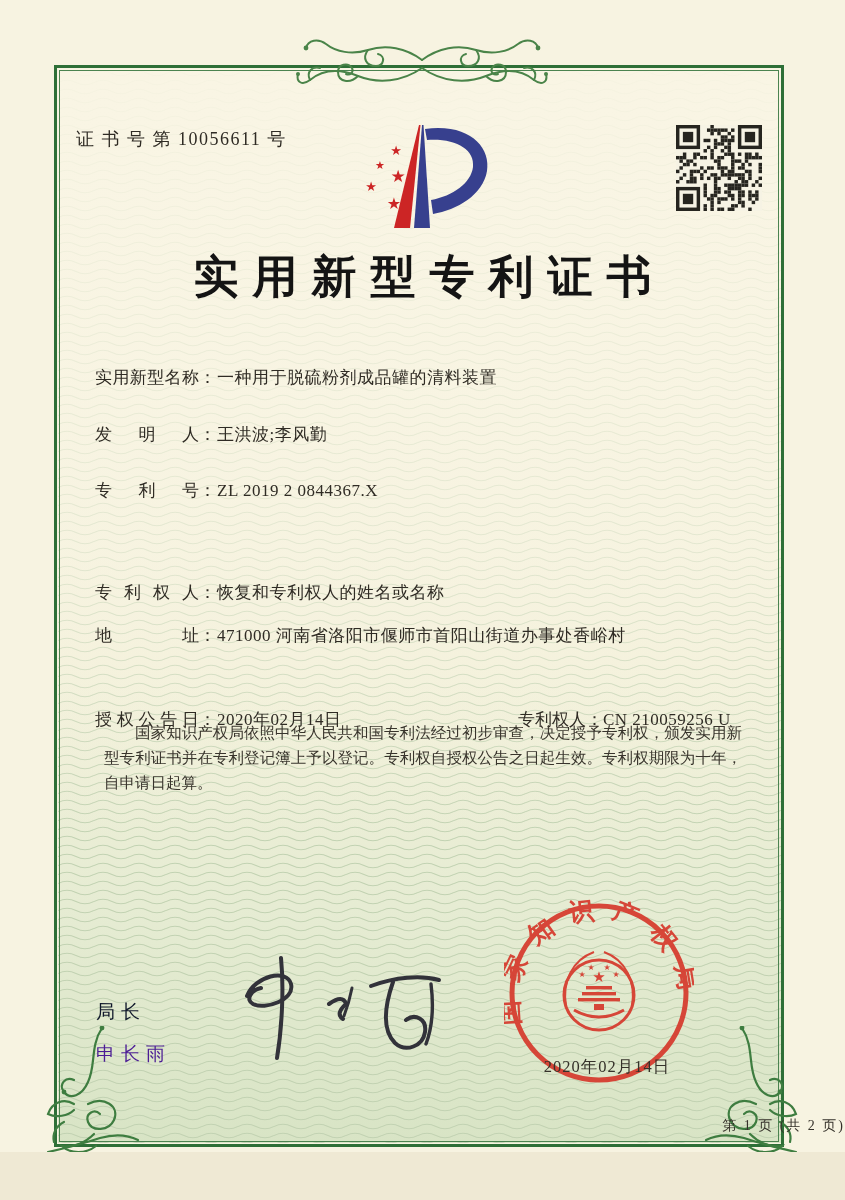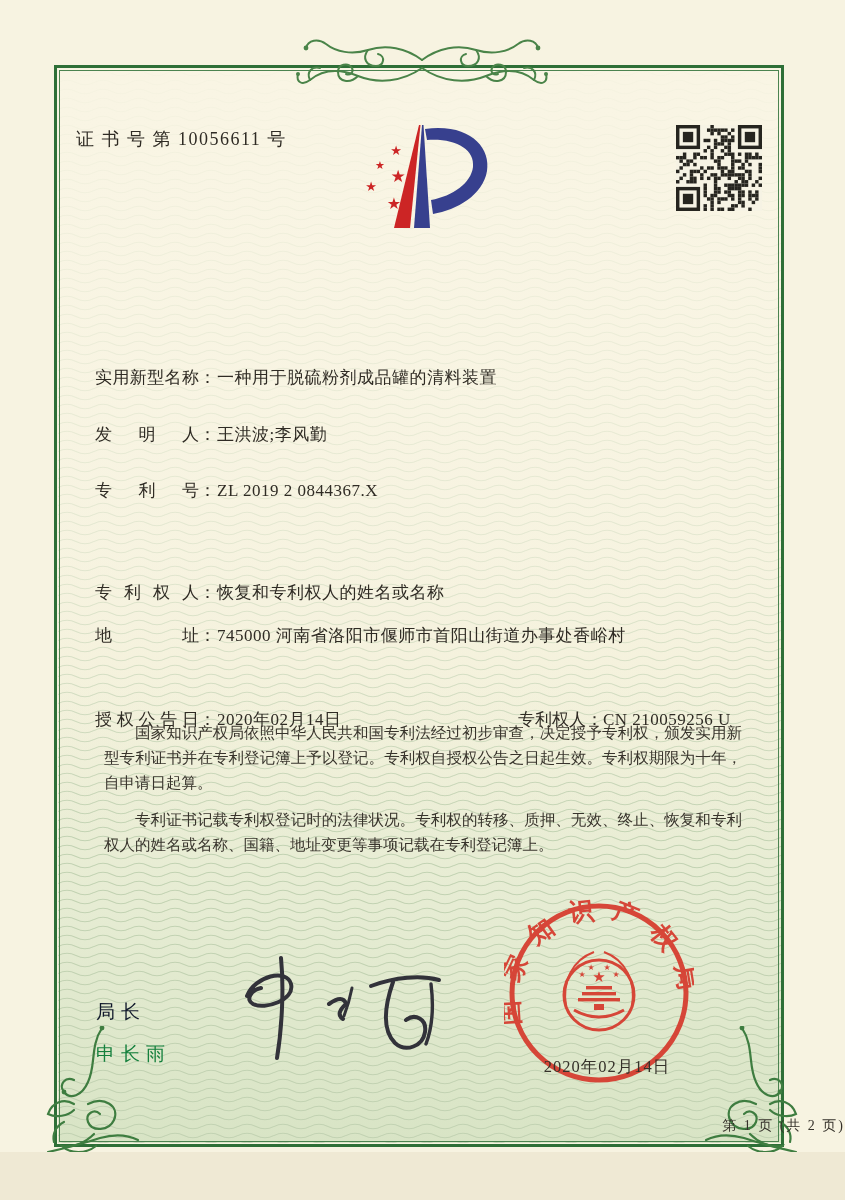--- a/index.html
+++ b/index.html
@@ -41,21 +41,21 @@
   }
   .colon{display:inline-block;width:18px;}
   .fv{letter-spacing:0.5px;}
   .grant-right{position:absolute;left:423px;top:0;}
   .paras{
     position:absolute;left:92px;top:708px;width:662px;
     font-size:15.5px;line-height:25px;color:#38342c;text-align:justify;
   }
   .paras p{margin:12px;text-indent:2em;}
   .commissioner-title{position:absolute;left:96px;top:999px;font-size:19px;color:#0f172a;letter-spacing:6px;}
-  .commissioner-name{position:absolute;left:96px;top:1041px;font-size:19px;color:#15803d;letter-spacing:6px;}
+  .commissioner-name{position:absolute;left:96px;top:1041px;font-size:19px;color:#4c1d95;letter-spacing:6px;}
   .signature{position:absolute;left:225px;top:948px;}
   .seal{position:absolute;left:504px;top:898px;}
   .seal-date{
     position:absolute;left:512px;top:1056px;width:190px;text-align:center;
     font-size:16.5px;letter-spacing:1px;color:#35312a;
   }
   .qr{position:absolute;left:676px;top:125px;}
   .logo{position:absolute;left:338px;top:113px;}
   .page-indicator{
     position:absolute;left:0;right:0;top:1117px;text-align:right;
@@ -345,47 +345,47 @@
         <rect x="6.88" y="6.88" width="10.32" height="10.32"></rect>
         <rect x="61.92" y="0" width="24.08" height="24.08"></rect>
         <rect x="65.36" y="3.44" width="17.2" height="17.2" fill="#f6f3e4"></rect>
         <rect x="68.8" y="6.88" width="10.32" height="10.32"></rect>
         <rect x="0" y="61.92" width="24.08" height="24.08"></rect>
         <rect x="3.44" y="65.36" width="17.2" height="17.2" fill="#f6f3e4"></rect>
         <rect x="6.88" y="68.8" width="10.32" height="10.32"></rect>
       </g>
   </svg>
 
+  <div class="title">实用新型专利证书</div>
 
   <div class="field" style="top:366px;">
     <span class="fl">实用新型名称</span><span class="colon">：</span><span class="fv">一种用于脱硫粉剂成品罐的清料装置</span>
   </div>
   <div class="field" style="top:423px;">
     <span class="fl">发明人</span><span class="colon">：</span><span class="fv">王洪波;李风勤</span>
   </div>
   <div class="field" style="top:479px;">
     <span class="fl">专利号</span><span class="colon">：</span><span class="fv">ZL 2019 2 0844367.X</span>
   </div>
   <div class="field" style="top:581px;">
     <span class="fl">专利权人</span><span class="colon">：</span><span class="fv">恢复和专利权人的姓名或名称</span>
   </div>
   <div class="field" style="top:624px;">
-    <span class="fl">地址</span><span class="colon">：</span><span class="fv">745000 河南省洛阳市偃师市首阳山街道办事处香峪村</span>
+    <span class="fl">地址</span><span class="colon">：</span><span class="fv">471000 河南省洛阳市偃师市首阳山街道办事处香峪村</span>
   </div>
 
   <div class="field" style="top:708px;width:660px;">
     <span class="fl">授权公告日</span><span class="colon">：</span><span class="fv">2020年02月14日</span>
     <span class="grant-right">
       <span>专利权人</span><span>：</span><span class="fv">CN 210059256 U</span>
     </span>
   </div>
 
   <div class="paras">
     <p>国家知识产权局依照中华人民共和国专利法经过初步审查，决定授予专利权，颁发实用新型专利证书并在专利登记簿上予以登记。专利权自授权公告之日起生效。专利权期限为十年，自申请日起算。</p>
-    <p>专利证书记载专利权登记时的法律状况。专利权的转移、质押、无效、终止、恢复和专利权人的姓名或名称、国籍、地址变更等事项记载在专利登记簿上。</p>
   </div>
 
   <div class="commissioner-title">局长</div>
   <div class="commissioner-name">申长雨</div>
 
   <svg class="signature" width="230" height="118" viewBox="0 0 230 118">
     <g fill="none" stroke="#32323a" stroke-width="4" stroke-linecap="round">
       <path d="M22,48 C30,28 62,20 66,36 C70,52 40,62 28,56 C20,52 26,42 36,40"></path>
       <path d="M56,10 C59,40 57,80 52,110"></path>
       <path d="M104,56 Q118,46 121,56 Q110,66 118,71"></path>

